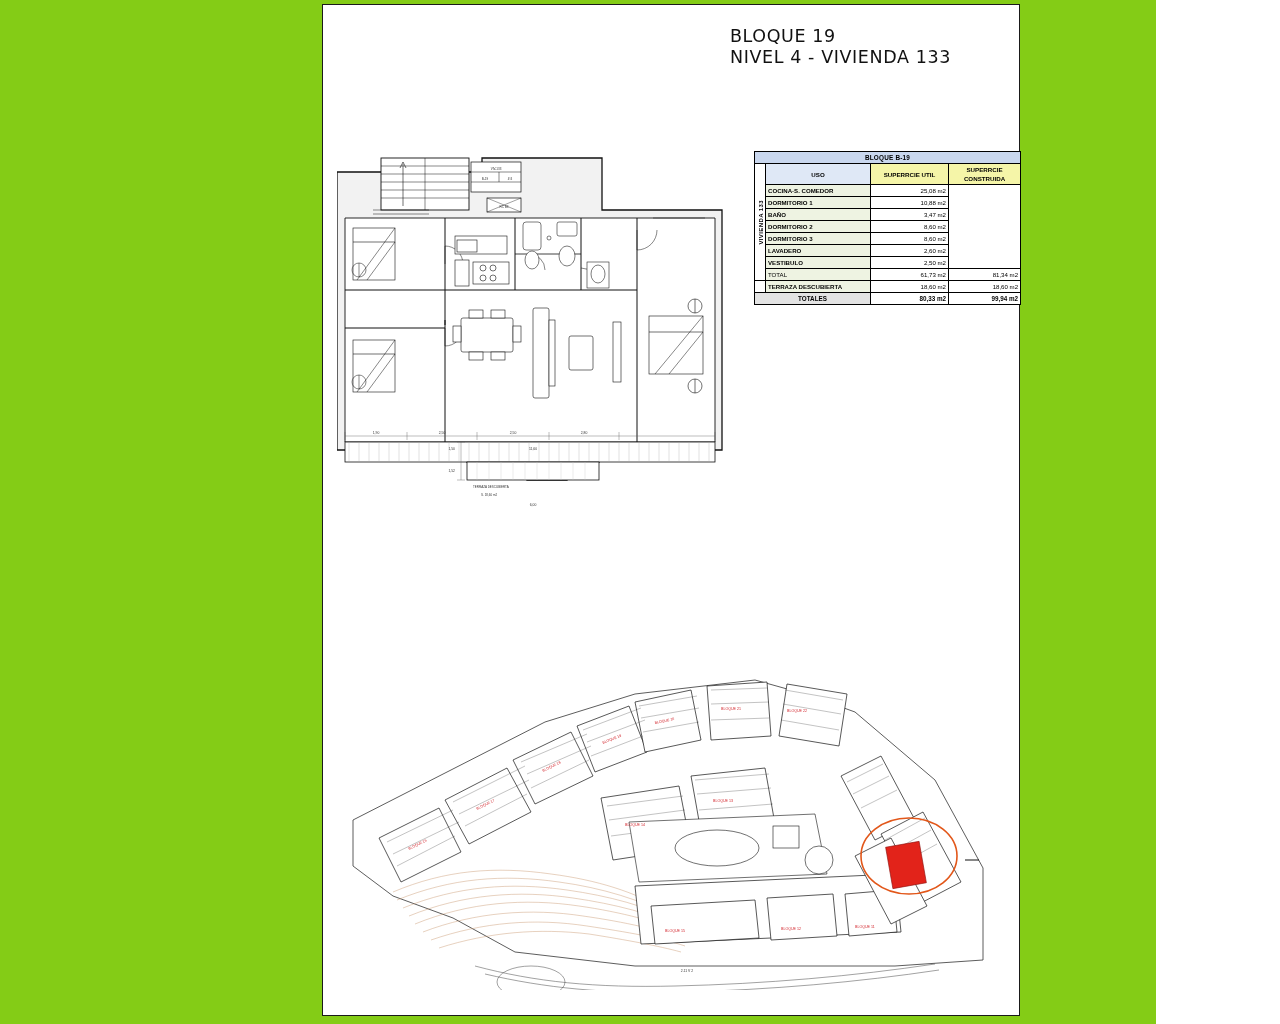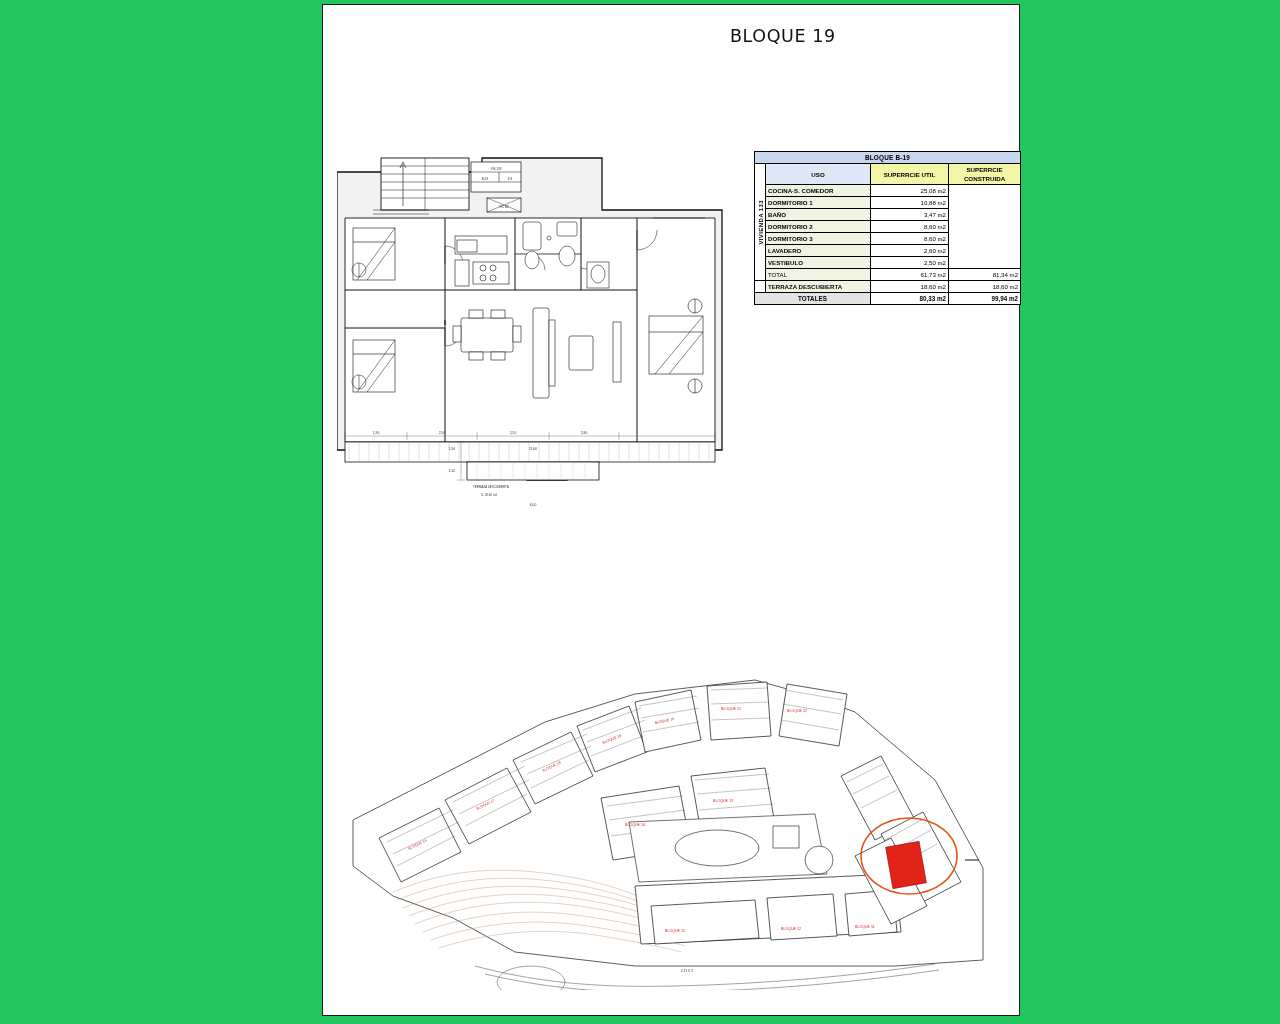--- a/index.html
+++ b/index.html
@@ -6,23 +6,23 @@
     margin: 0;
     padding: 0;
     background: #ffffff;
     width: 1280px;
     height: 1024px;
     overflow: hidden;
     font-family: "Liberation Sans", sans-serif;
   }
   #page {
     position: relative;
-    width: 1280px;
+    width: 1156px;
     height: 1024px;
-    background: #22c55e;
+    background: #84cc16;
   }
   
   #sheet {
     position: absolute;
     left: 322px;
     top: 4px;
     width: 698px;
     height: 1012px;
     border: 1px solid #1a1a1a;
     background: #ffffff;
@@ -173,20 +173,21 @@
 </style>
 </head>
 <body>
 
 <div id="page">
 
   <div id="sheet"></div>
 
   <div id="title-block">
     <div class="title-line">BLOQUE 19</div>
+    <div class="title-line">NIVEL 4 - VIVIENDA 133</div>
   </div>
 
   <table id="surface-table">
     <colgroup>
       <col style="width:11px">
       <col style="width:105px">
       <col style="width:78px">
       <col style="width:72px">
     </colgroup>
     <tbody>

